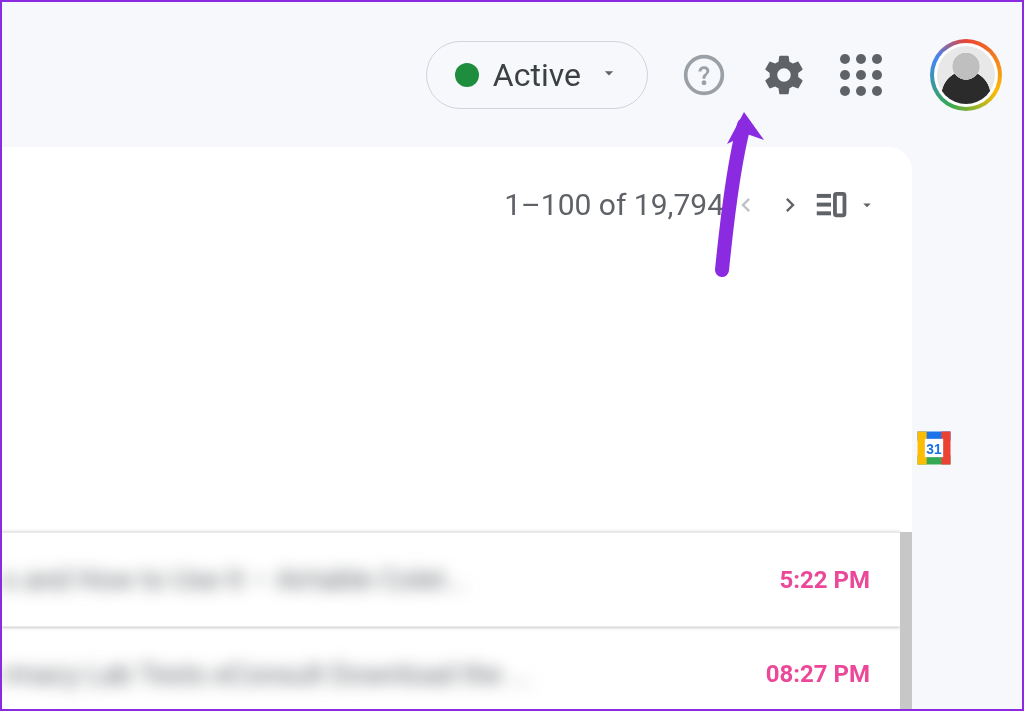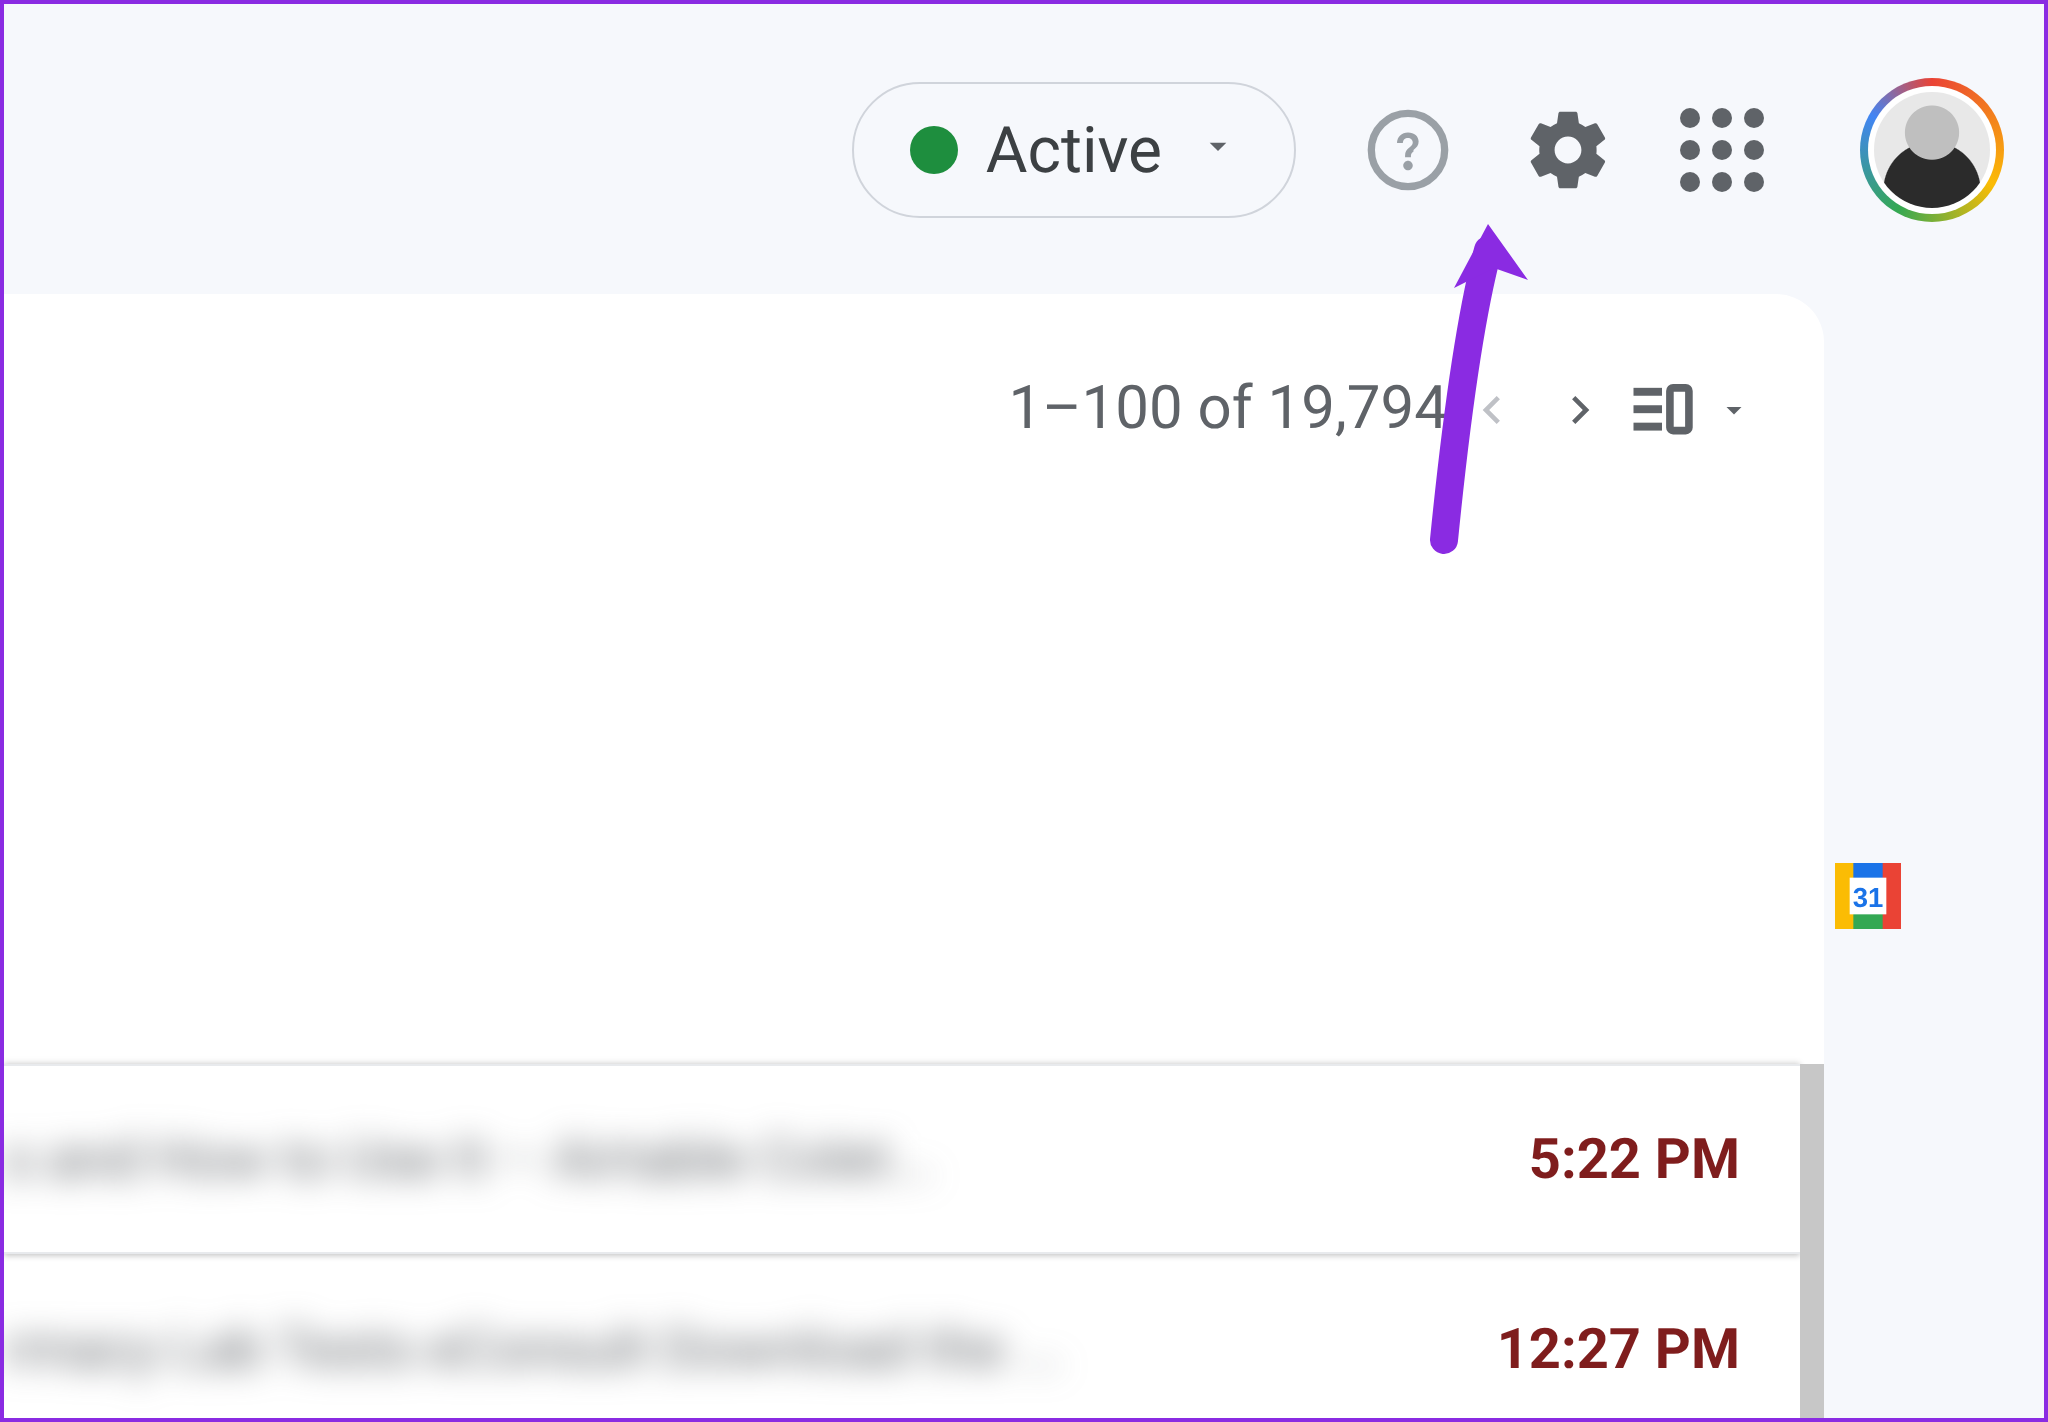--- a/index.html
+++ b/index.html
@@ -156,23 +156,23 @@
       border-top: 1px solid #e8eaed;
     }
     .email-subject {
       filter: blur(8px);
       color: #5f6368;
       font-size: 28px;
       white-space: nowrap;
       overflow: hidden;
     }
     .email-time {
-      font-size: 28px;
+      font-size: 24px;
       font-weight: 700;
-      color: #7f1d1d;
+      color: #ec4899;
       white-space: nowrap;
       text-align: right;
     }
 
     .scrollbar {
       position: absolute;
       right: 0;
       top: 385px;
       bottom: 0;
       width: 12px;
@@ -280,21 +280,21 @@
     </div>
   </div>
 
   <div class="email-list">
     <div class="email-row">
       <span class="email-subject">s and How to Use It – Airtable Colet...</span>
       <span class="email-time">5:22 PM</span>
     </div>
     <div class="email-row">
       <span class="email-subject">rmacy Lab Tests eConsult Download the ...</span>
-      <span class="email-time">12:27 PM</span>
+      <span class="email-time">08:27 PM</span>
     </div>
 
   </div>
 
   <div class="scrollbar"></div>
 </div>
 
 <div class="right-rail">
   <div class="rail-icon">
     <svg width="44" height="44" viewBox="0 0 48 48">

